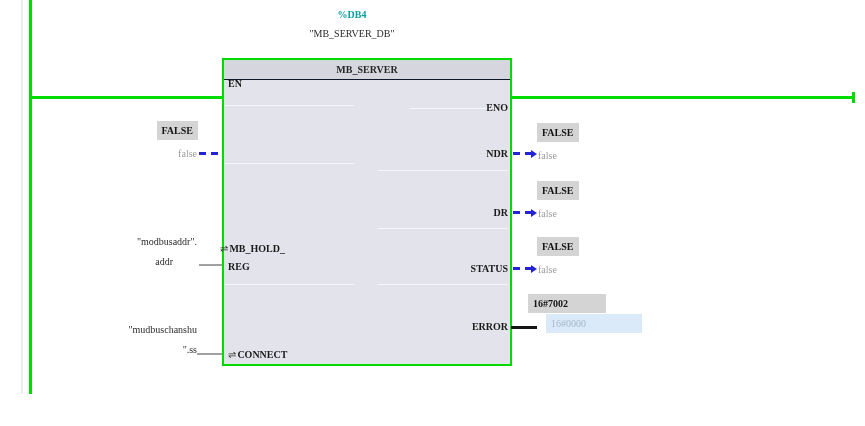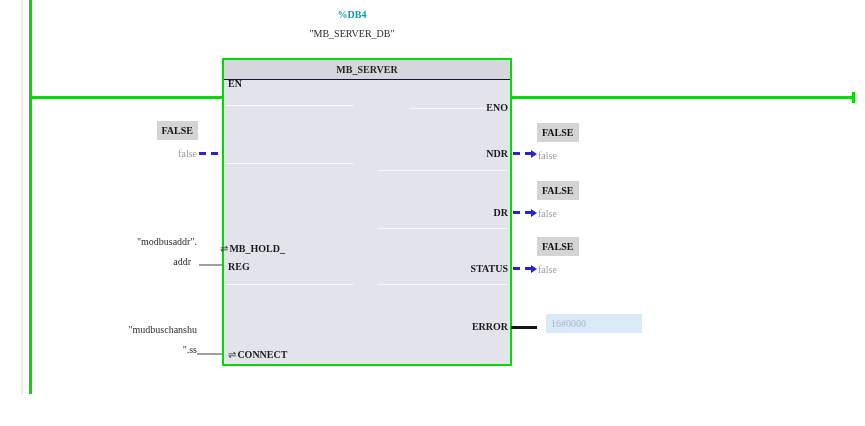--- a/index.html
+++ b/index.html
@@ -77,21 +77,21 @@
   <div class="abs param param-right" style="right:357px;top:146px;">NDR</div>
   <div class="abs param param-right" style="right:357px;top:205px;">DR</div>
   <div class="abs param param-right" style="right:357px;top:261px;">STATUS</div>
   <div class="abs param param-right" style="right:357px;top:319px;">ERROR</div>
 
   <div class="abs right-align" style="right:667px;top:121px;width:160px;"><span class="chip">FALSE</span></div>
   <div class="abs right-align gray-val" style="right:668px;top:144px;width:160px;">false</div>
   <div class="abs bool-dash" style="left:199px;top:152px;width:22px;"></div>
 
   <div class="abs right-align operand" style="right:668px;top:236px;width:170px;">"modbusaddr".</div>
-  <div class="abs right-align operand" style="right:674px;top:256px;width:170px;">addr</div>
+  <div class="abs right-align operand" style="right:692px;top:256px;width:170px;">addr</div>
   <div class="abs wire-gray" style="left:199px;top:264px;width:23px;"></div>
 
   <div class="abs right-align operand" style="right:668px;top:324px;width:170px;">"mudbuschanshu</div>
   <div class="abs right-align operand" style="right:668px;top:344px;width:170px;">".ss</div>
   <div class="abs wire-gray" style="left:197px;top:353px;width:25px;"></div>
 
   <div class="abs" style="left:537px;top:123px;"><span class="chip">FALSE</span></div>
   <div class="abs gray-val" style="left:538px;top:146px;">false</div>
   <div class="abs bool-dash" style="left:513px;top:152px;width:19px;"></div>
   <div class="abs arrow-right" style="left:531px;top:150px;"></div>
@@ -99,16 +99,17 @@
   <div class="abs" style="left:537px;top:181px;"><span class="chip">FALSE</span></div>
   <div class="abs gray-val" style="left:538px;top:204px;">false</div>
   <div class="abs bool-dash" style="left:513px;top:211px;width:19px;"></div>
   <div class="abs arrow-right" style="left:531px;top:209px;"></div>
 
   <div class="abs" style="left:537px;top:237px;"><span class="chip">FALSE</span></div>
   <div class="abs gray-val" style="left:538px;top:260px;">false</div>
   <div class="abs bool-dash" style="left:513px;top:267px;width:19px;"></div>
   <div class="abs arrow-right" style="left:531px;top:265px;"></div>
 
+  <div class="abs" style="left:528px;top:294px;"><span class="chip" style="min-width:68px;">16#7002</span></div>
   <div class="abs" style="left:528px;top:314px;margin-left:18px;"><span class="chip chip-blue" style="min-width:86px;">16#0000</span></div>
   <div class="abs wire-black" style="left:511px;top:326px;width:26px;"></div>
 
 </div>
 
 </body></html>

